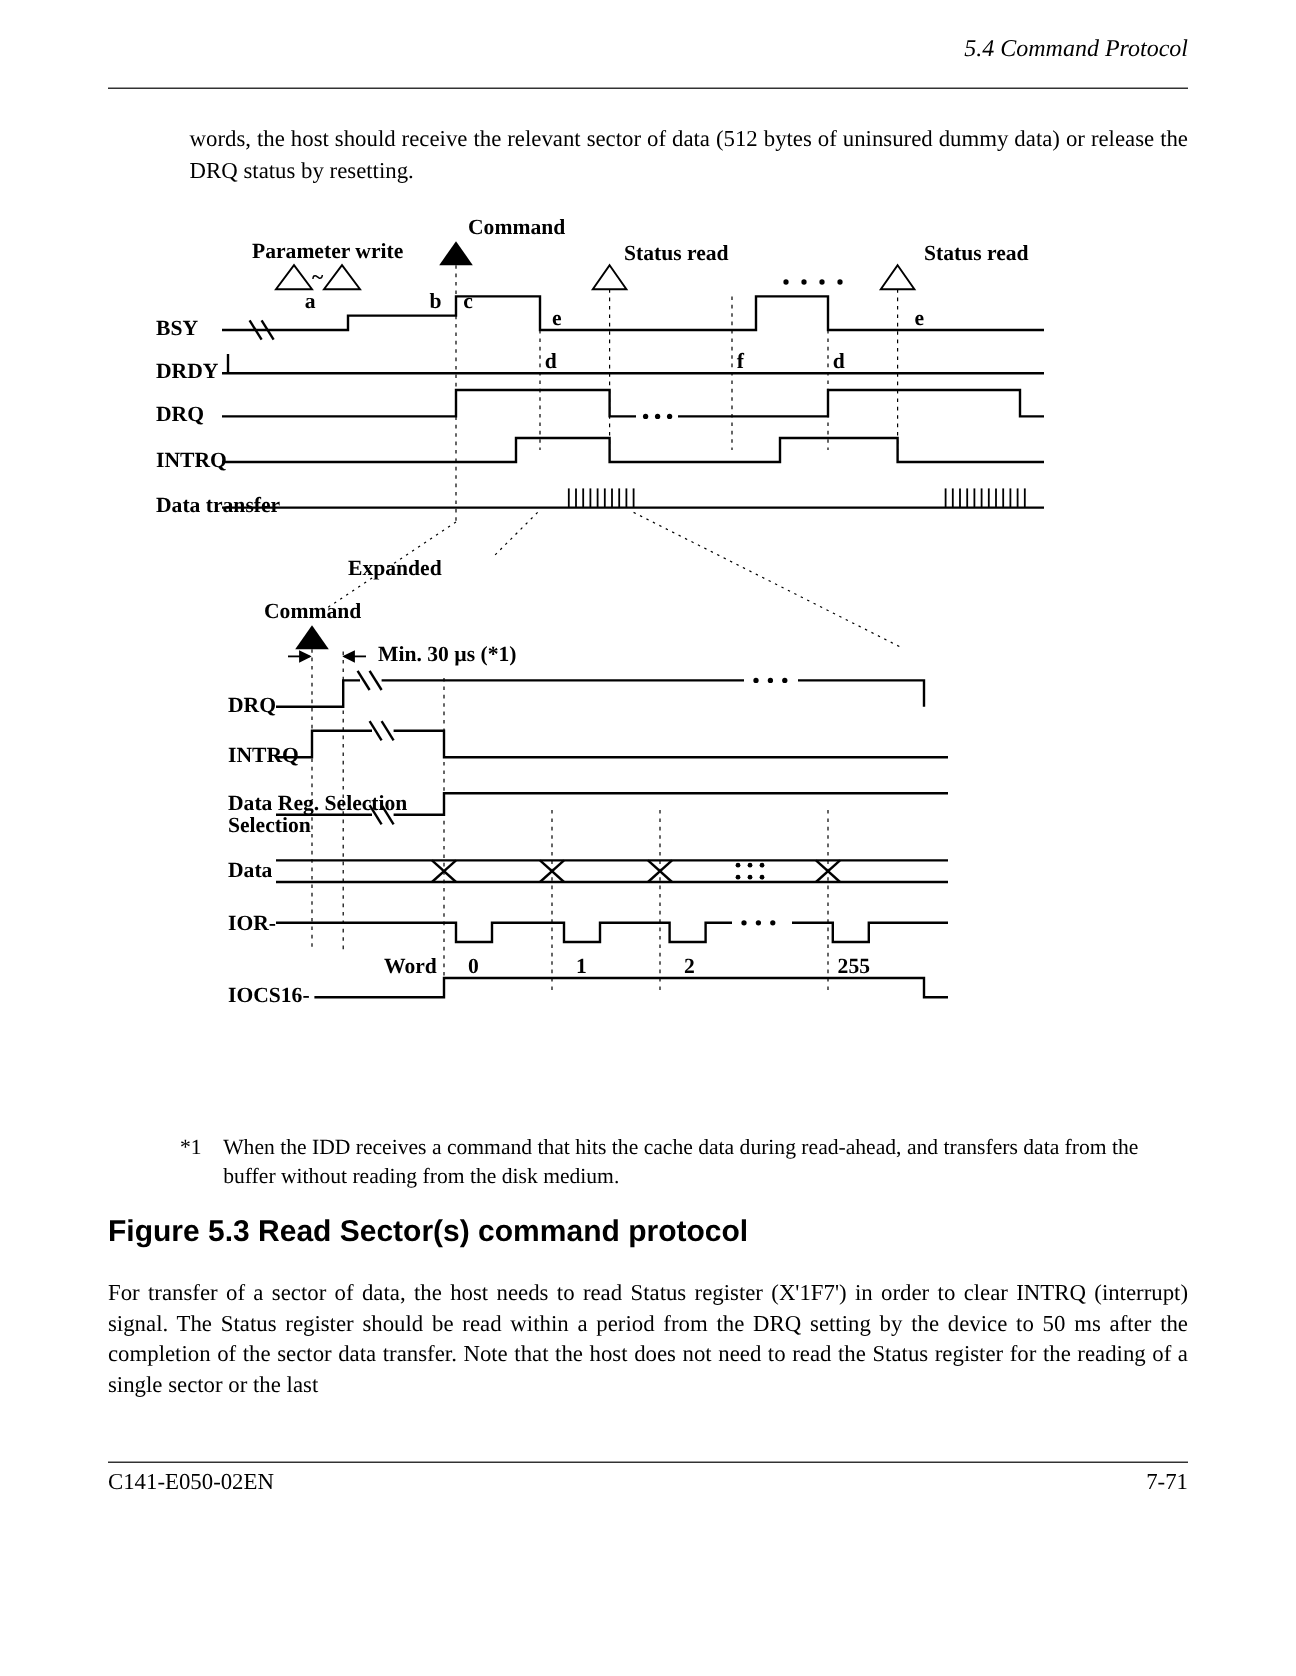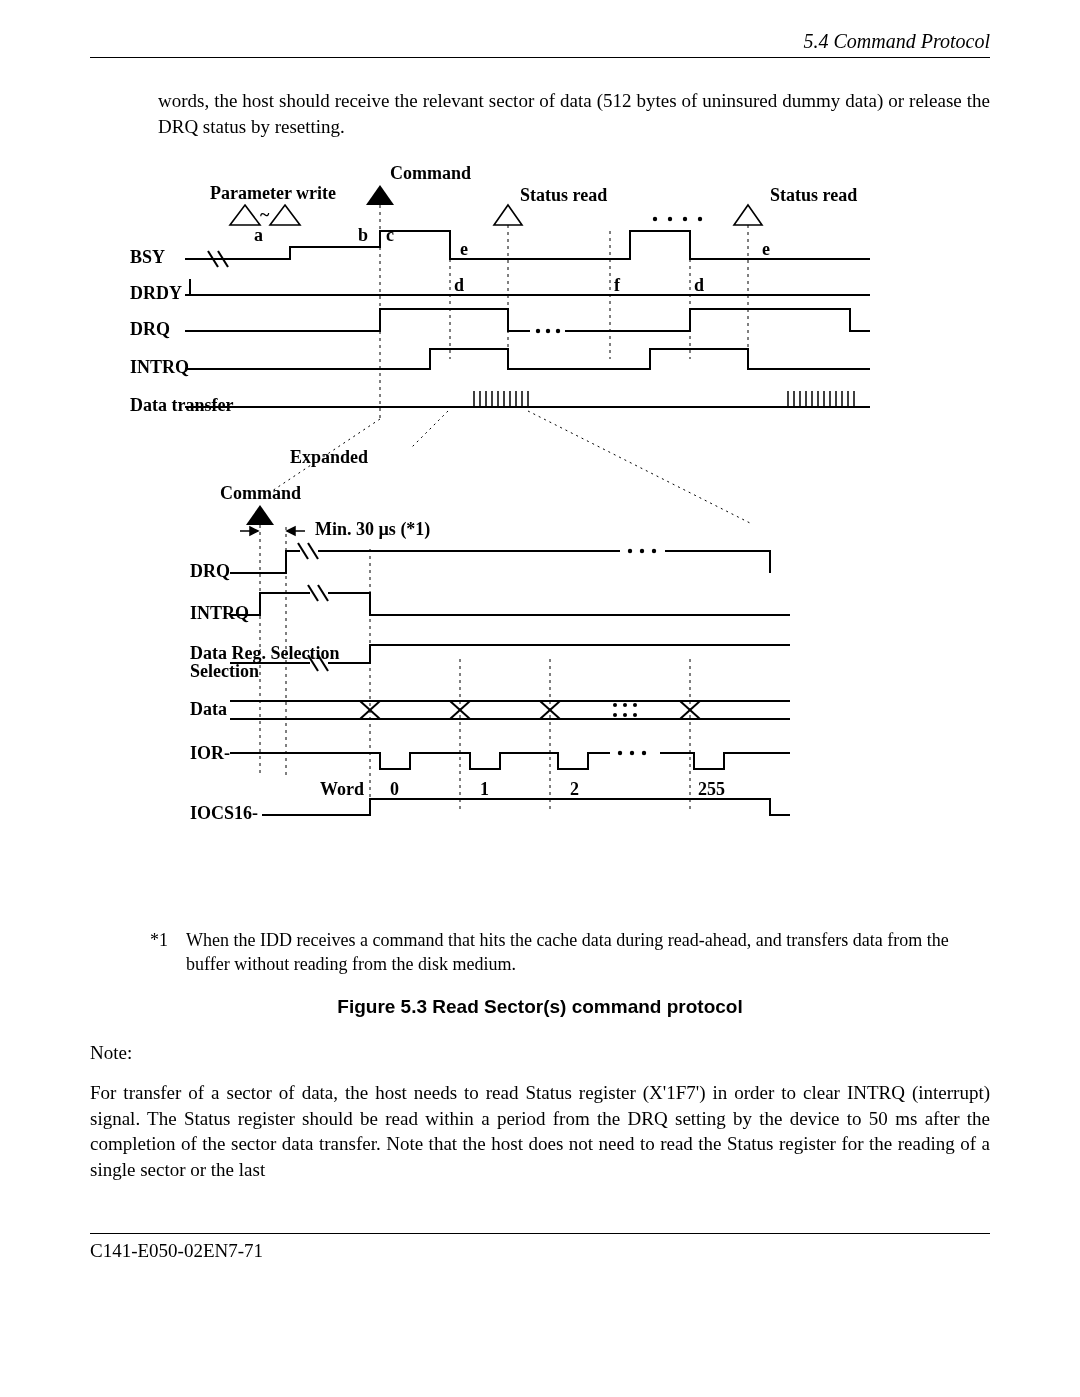--- a/index.html
+++ b/index.html
@@ -12,21 +12,21 @@
     width: 1080px;
   }
   .page {
     padding: 30px 90px 40px 90px;
   }
   .hdr {
     font-style: italic;
     text-align: right;
     font-size: 20px;
     border-bottom: 1.5px solid #000;
-    padding-bottom: 4px;
+    padding-bottom: 20px;
     margin-bottom: 30px;
   }
   .para {
     margin-left: 68px;
     margin-bottom: 20px;
     line-height: 1.35;
     text-align: justify;
   }
   .fig-wrap {
     margin: 6px 0 10px 0;
@@ -34,39 +34,40 @@
   }
   svg { display: block; }
   .footnote {
     margin: 8px 0 20px 60px;
     font-size: 18px;
     line-height: 1.3;
   }
   .fn-row { display: flex; }
   .fn-mark { width: 36px; flex: none; }
   .fig-caption {
-    text-align: center;
+    text-align: left;
     font-family: Arial, Helvetica, sans-serif;
     font-weight: bold;
-    font-size: 19px;
+    font-size: 25px;
     margin: 18px 0 24px 0;
   }
   .note-label {
     margin: 8px 0 16px 0;
     font-size: 19px;
   }
   .note-body {
     text-align: justify;
     line-height: 1.35;
   }
   .ftr {
     border-top: 1.5px solid #000;
     margin-top: 50px;
     padding-top: 6px;
     display: flex;
+    justify-content: space-between;
     font-size: 19px;
   }
   .svg-text { font-family: "Times New Roman", Times, serif; }
 </style>
 </head>
 <body>
 
 <div class="page">
   <div class="hdr">5.4  Command Protocol</div>
 
@@ -274,20 +275,19 @@
 
   <div class="footnote">
     <div class="fn-row">
       <div class="fn-mark">*1</div>
       <div>When the IDD receives a command that hits the cache data during read-ahead, and transfers data from the buffer without reading from the disk medium.</div>
     </div>
   </div>
 
   <div class="fig-caption">Figure 5.3  Read Sector(s) command protocol</div>
 
-  <div class="note-label">Note:</div>
   <div class="note-body">For transfer of a sector of data, the host needs to read Status register (X'1F7') in order to clear INTRQ (interrupt) signal. The Status register should be read within a period from the DRQ setting by the device to 50 ms after the completion of the sector data transfer.  Note that the host does not need to read the Status register for the reading of a single sector or the last</div>
 
   <div class="ftr">
     <div>C141-E050-02EN</div>
     <div>7-71</div>
   </div>
 </div>
 
 </body></html>

